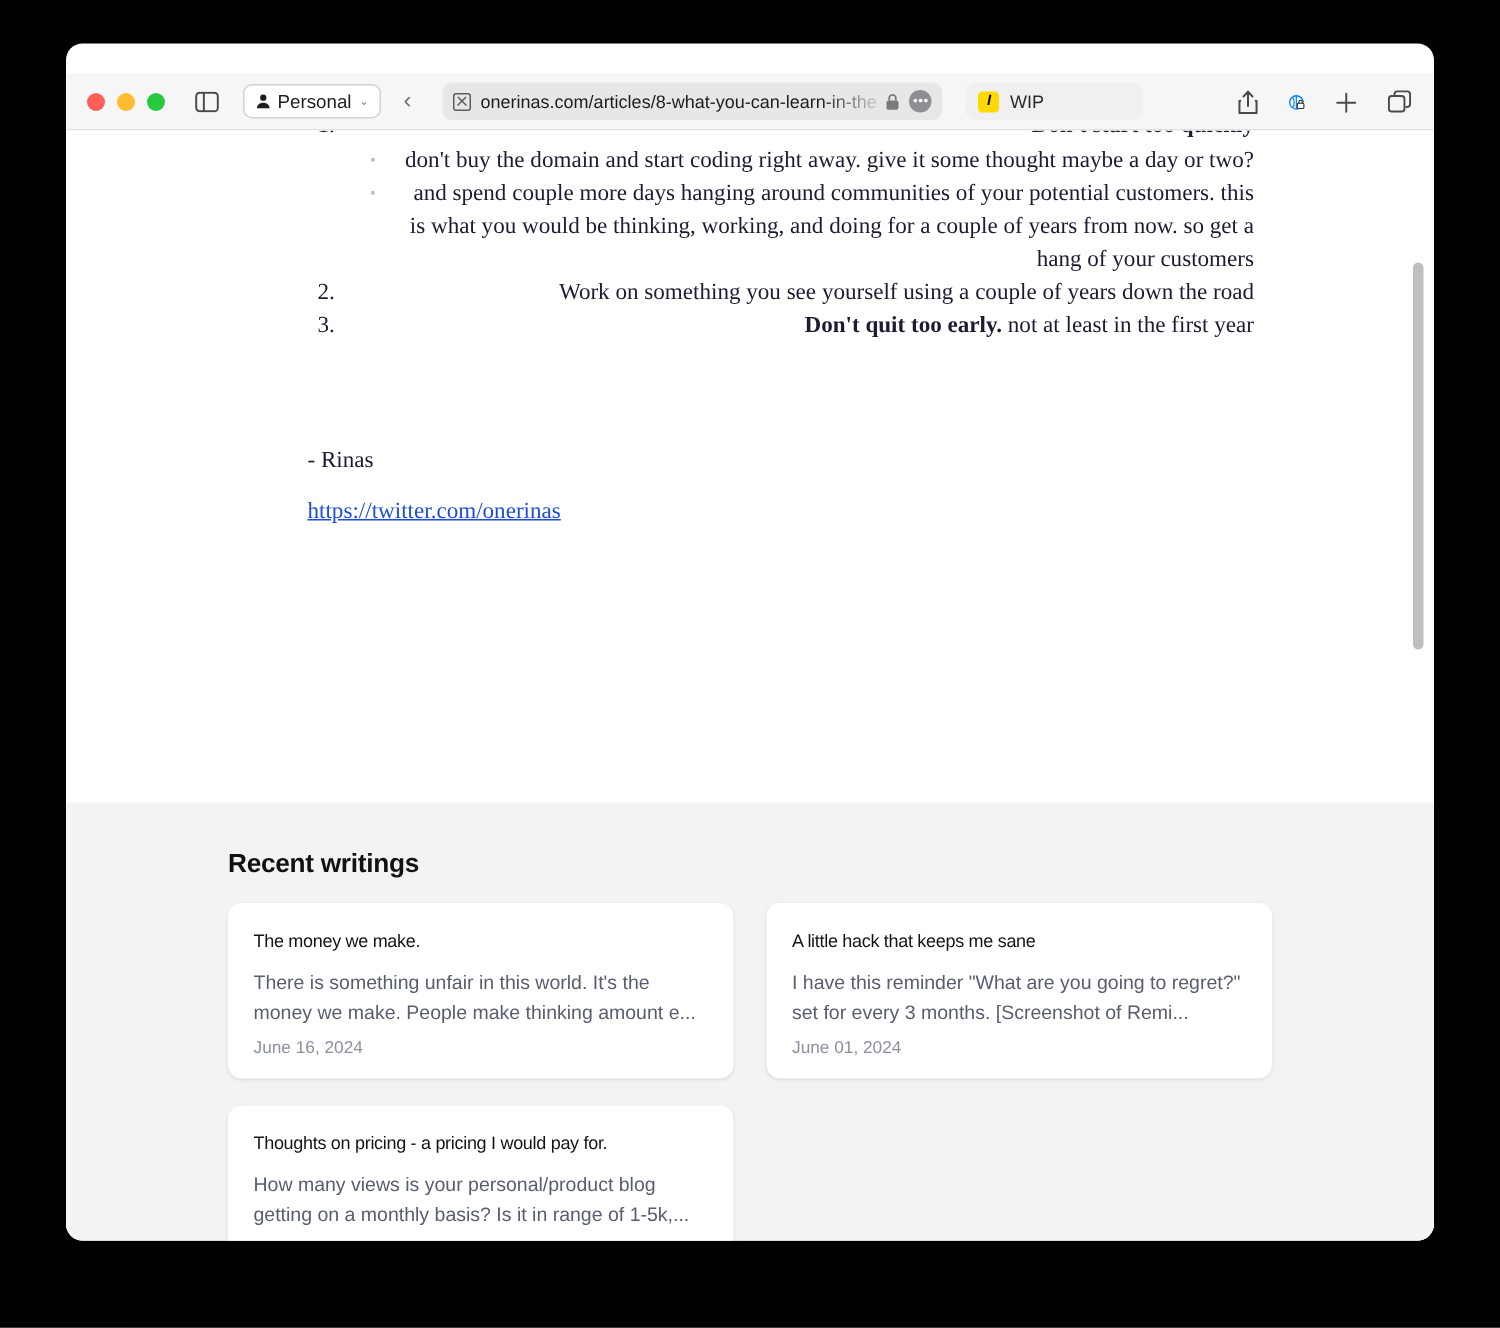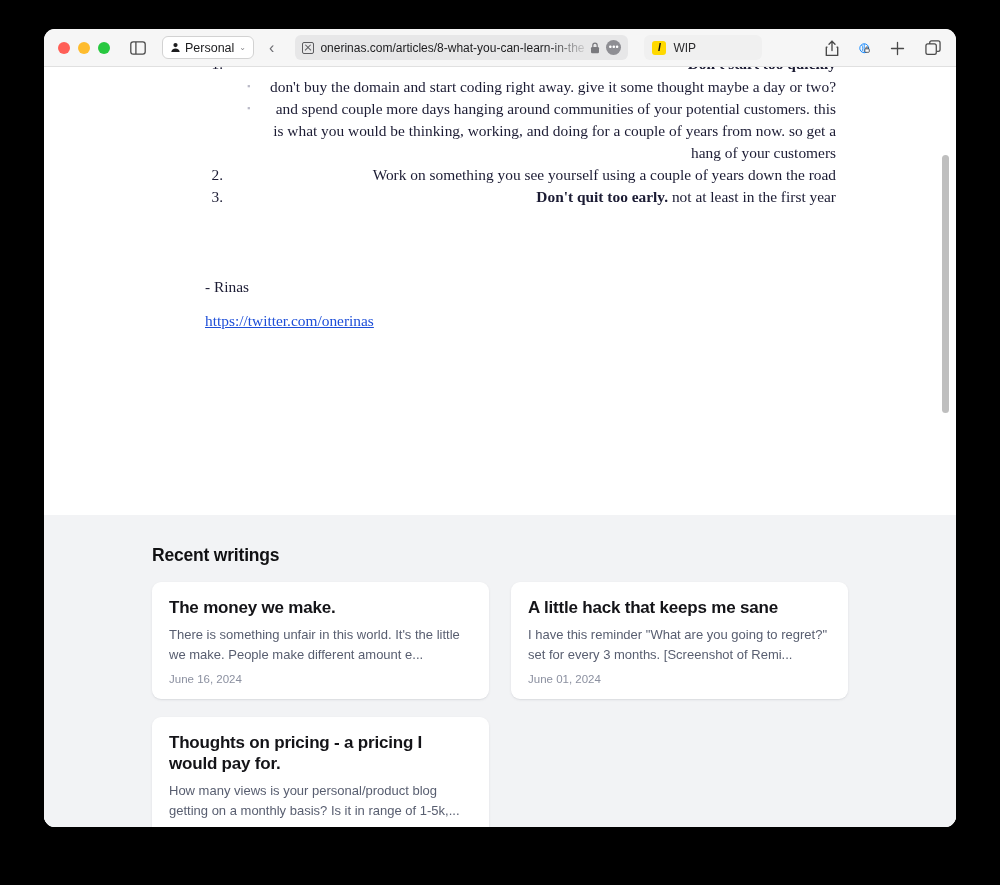--- a/index.html
+++ b/index.html
@@ -27,20 +27,21 @@
 
   
   #toolbar {
     position: relative;
     height: 38px;
     background: #f6f6f6;
     border-bottom: 1px solid #e0e0e0;
     display: flex;
     align-items: center;
     padding: 0 14px;
+    margin-top: 20px;
   }
 
   .traffic-lights { display: flex; align-items: center; gap: 8px; margin-right: 17px; }
   .light { width: 12px; height: 12px; border-radius: 50%; display: block; }
   .light.red    { background: #ff5f57; }
   .light.yellow { background: #febc2e; }
   .light.green  { background: #28c840; }
 
   .tb-btn {
     display: flex; align-items: center; justify-content: center;
@@ -170,21 +171,21 @@
   }
   .post-card {
     background: #ffffff;
     border-radius: 9px;
     padding: 15px 17px 14px 17px;
     box-shadow: 0 1px 3px rgba(16,24,40,0.07), 0 1px 1px rgba(16,24,40,0.04);
     cursor: pointer;
     min-height: 110px;
   }
   .post-title {
-    font-size: 17px; font-weight: bold; color: #141418;
+    font-size: 12px; font-weight: normal; color: #141418;
     letter-spacing: -0.2px; line-height: 21px;
     margin-bottom: 7px;
   }
   .post-excerpt {
     font-size: 13px; color: #585e70; line-height: 20px;
     margin-bottom: 8px;
   }
   .post-date { font-size: 11.5px; color: #8b90a0; }
 
   
@@ -305,21 +306,21 @@
       </div>
     </div>
 
     <div id="recent-section">
       <div id="recent-title">Recent writings</div>
 
       <div id="card-grid">
 
         <div class="post-card">
           <div class="post-title">The money we make.</div>
-          <div class="post-excerpt">There is something unfair in this world. It's the little we make.  People make different amount e...</div>
+          <div class="post-excerpt">There is something unfair in this world. It's the money we make.  People make thinking amount e...</div>
           <div class="post-date">June 16, 2024</div>
         </div>
 
         <div class="post-card">
           <div class="post-title">A little hack that keeps me sane</div>
           <div class="post-excerpt">I have this reminder "What are you going to regret?" set for every 3 months. [Screenshot of Remi...</div>
           <div class="post-date">June 01, 2024</div>
         </div>
 
 

